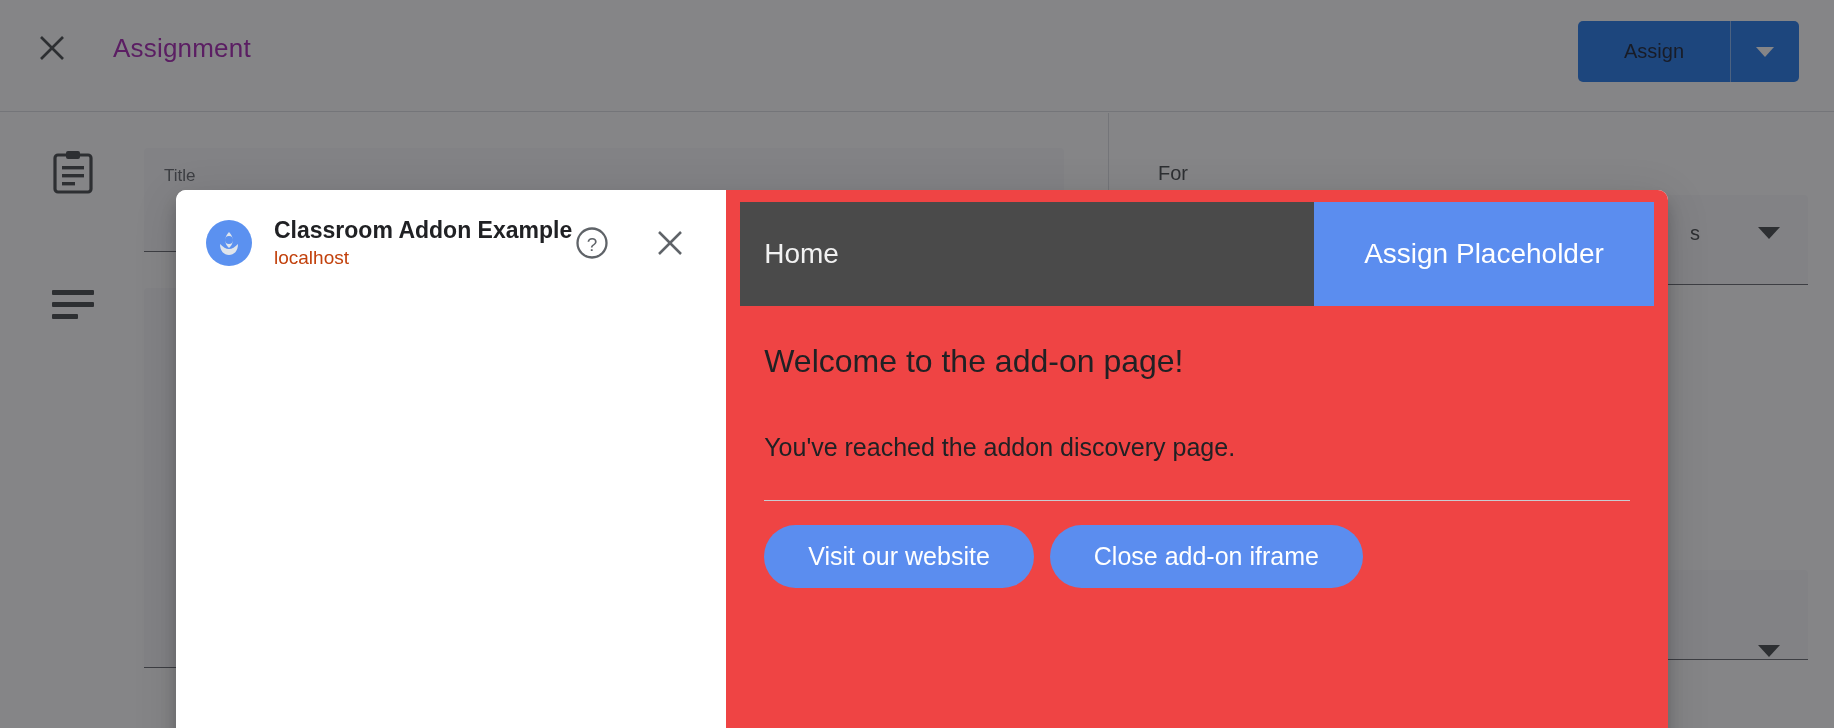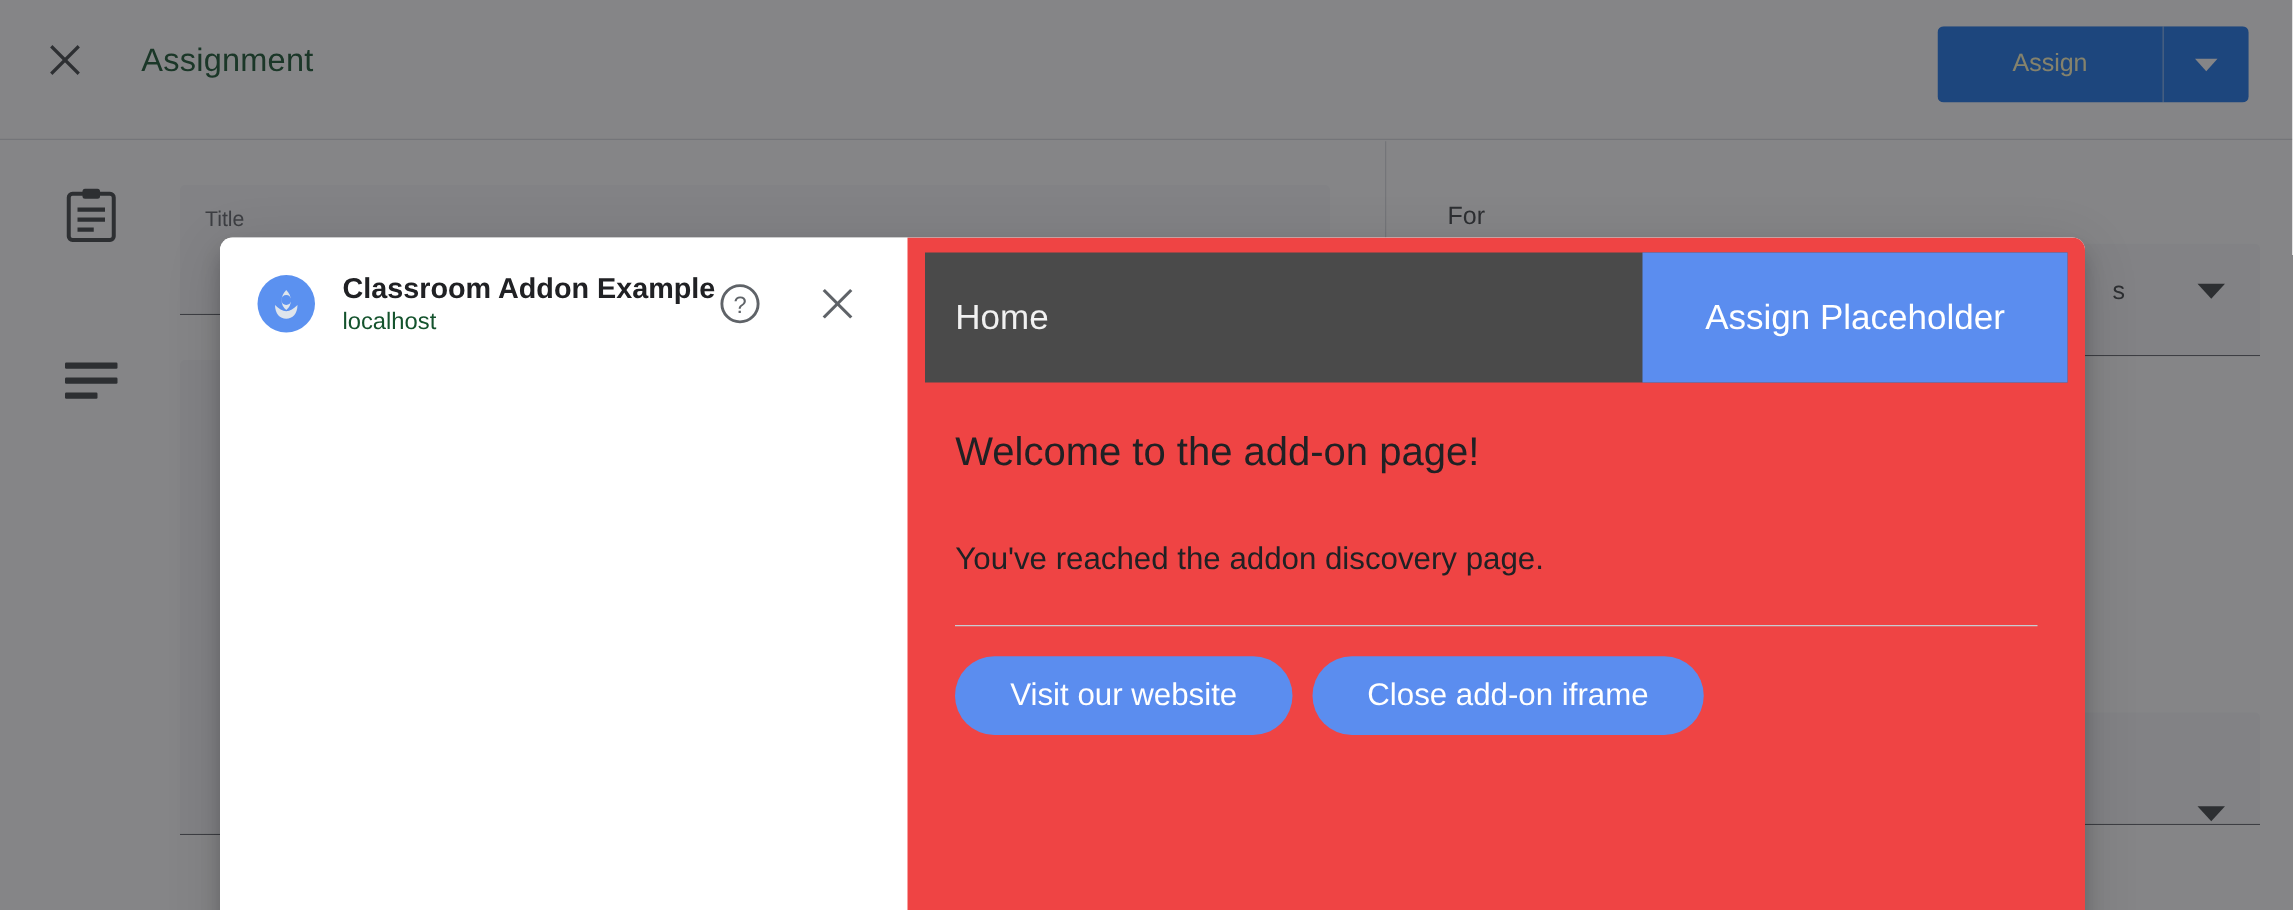--- a/index.html
+++ b/index.html
@@ -36,44 +36,44 @@
     left: 36px; top: 32px;
     width: 32px; height: 32px;
   }
   .bg-close-x svg { display:block; }
 
   .bg-title {
     position: absolute;
     left: 113px;
     top: 32px;
     font-size: 26px;
-    color: #14532d;
+    color: #a21caf;
     letter-spacing: .2px;
     line-height: 32px;
     white-space: nowrap;
   }
 
   .bg-assign-group {
     position: absolute;
     right: 35px;
     top: 21px;
     height: 61px;
     display: flex;
     align-items: stretch;
     border-radius: 5px;
     overflow: hidden;
   }
   .bg-assign-btn {
     background: #1a73e8;
-    color: #fef9c3;
+    color: #0f172a;
     font-size: 20px;
     display: flex;
     align-items: center;
     justify-content: center;
-    padding: 0 60px;
+    padding: 0 46px;
     border-right: 1px solid rgba(255,255,255,.45);
   }
   .bg-assign-arrow {
     background: #1a73e8;
     width: 68px;
     display: flex;
     align-items: center;
     justify-content: center;
   }
   .caret-white {
@@ -218,21 +218,21 @@
   }
   .dlg-app-name {
     font-size: 23px;
     color: #202124;
     font-weight: bold;
     line-height: 30px;
     white-space: nowrap;
   }
   .dlg-app-origin {
     font-size: 19px;
-    color: #14532d;
+    color: #c2410c;
     line-height: 26px;
     white-space: nowrap;
   }
   .dlg-hdr-actions {
     display: flex;
     align-items: center;
     gap: 38px;
     flex: 0 0 auto;
     padding-right: 10px;
   }

